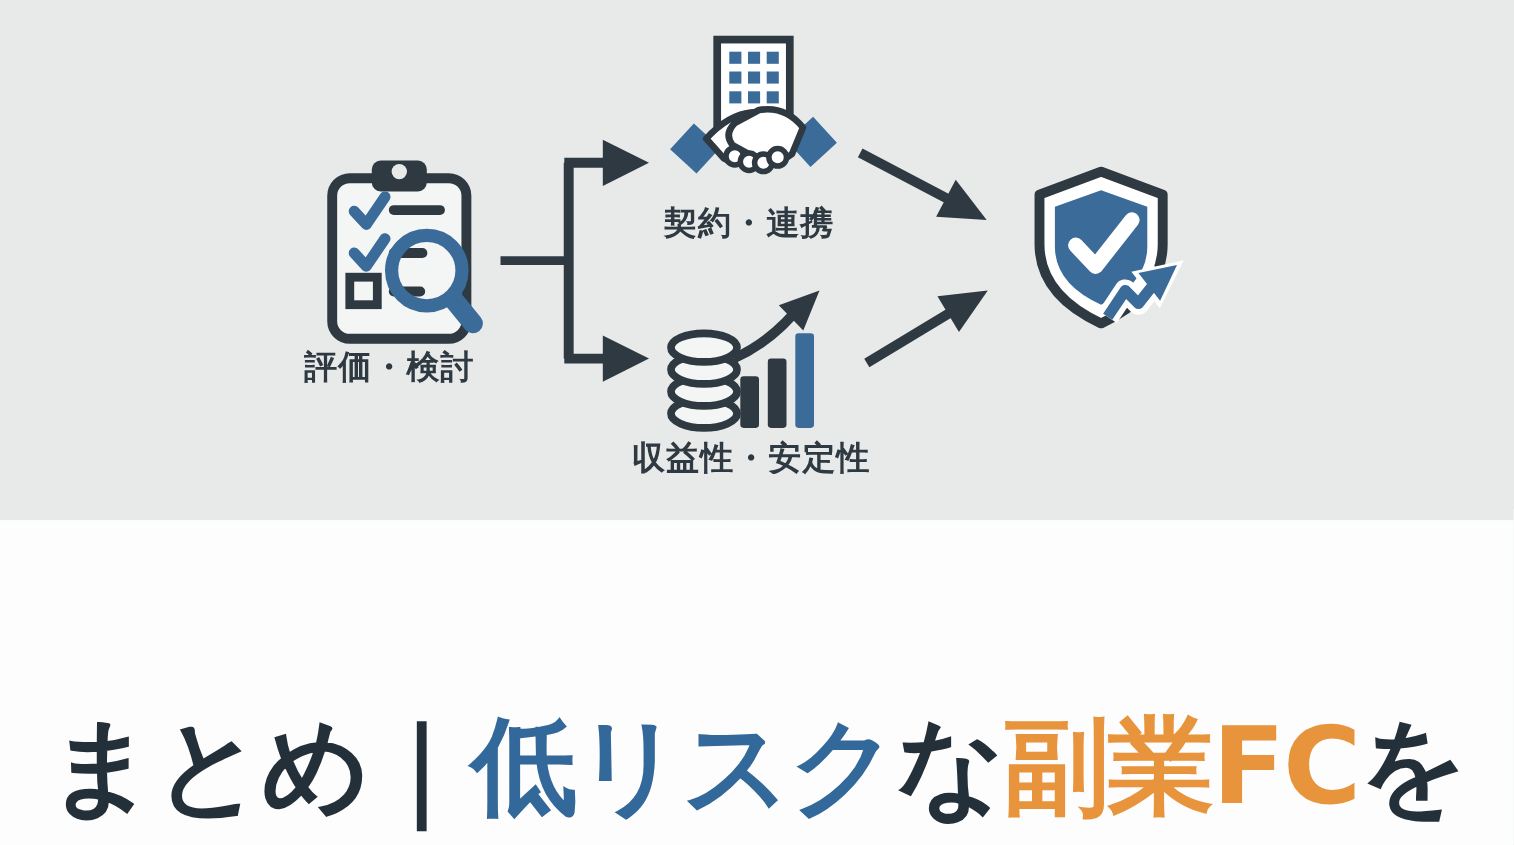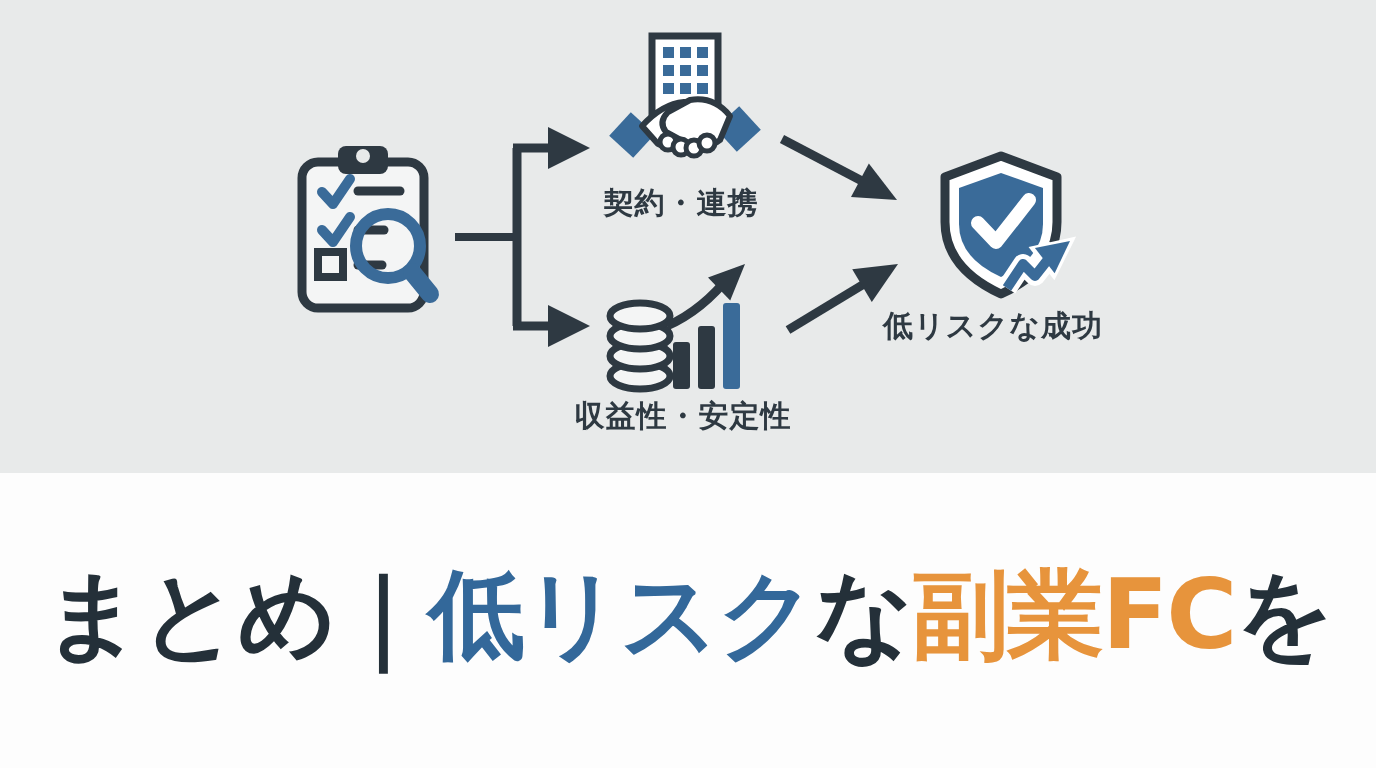--- a/index.html
+++ b/index.html
@@ -31,21 +31,21 @@
     white-space:nowrap;
   }
   .lbl-evaluation{left:354px;top:314px;}
   .lbl-contract{left:681px;top:183px;}
   .lbl-profit{left:683px;top:396px;}
   .lbl-success{left:993px;top:306px;}
 
   .title-section{
     position:absolute;left:0;top:473px;width:1376px;height:295px;
     background:var(--bg-bottom);
-    display:flex;flex-direction:column;align-items:center;justify-content:center;
+    display:flex;flex-direction:column;align-items:center;justify-content:flex-end;
     padding-bottom:10px;
   }
   .title-line{
     font-size:97px;
     font-weight:800;
     line-height:1.26;
     letter-spacing:-2px;
     white-space:nowrap;
     color:var(--title-ink);
   }
@@ -164,23 +164,23 @@
               <polygon class="white-f" points="4,0 -40,-21 -40,21"></polygon>
             </g>
           <path class="blue-s" d="M82 138 L98 114 L110 126 L132 98" stroke-width="10" stroke-linejoin="round"></path>
           <g transform="translate(145,91) rotate(-38)">
               <polygon class="blue-f" points="0,0 -32,-16 -32,16"></polygon>
             </g>
         </g>
       </g>
     </svg>
 
+    <div class="node-label lbl-evaluation">評価・検討</div>
     <div class="node-label lbl-profit">収益性・安定性</div>
     <div class="node-label lbl-contract">契約・連携</div>
-    <div class="node-label lbl-success">低リスクな成功</div>
   </div>
 
   <div class="title-section">
     <div class="title-line">
       <span class="t-ink">まとめ｜</span><span class="t-blue">低リスク</span><span class="t-ink">な</span><span class="t-orange">副業FC</span><span class="t-ink">を</span>
     </div>
   </div>
 
 </div>
 

